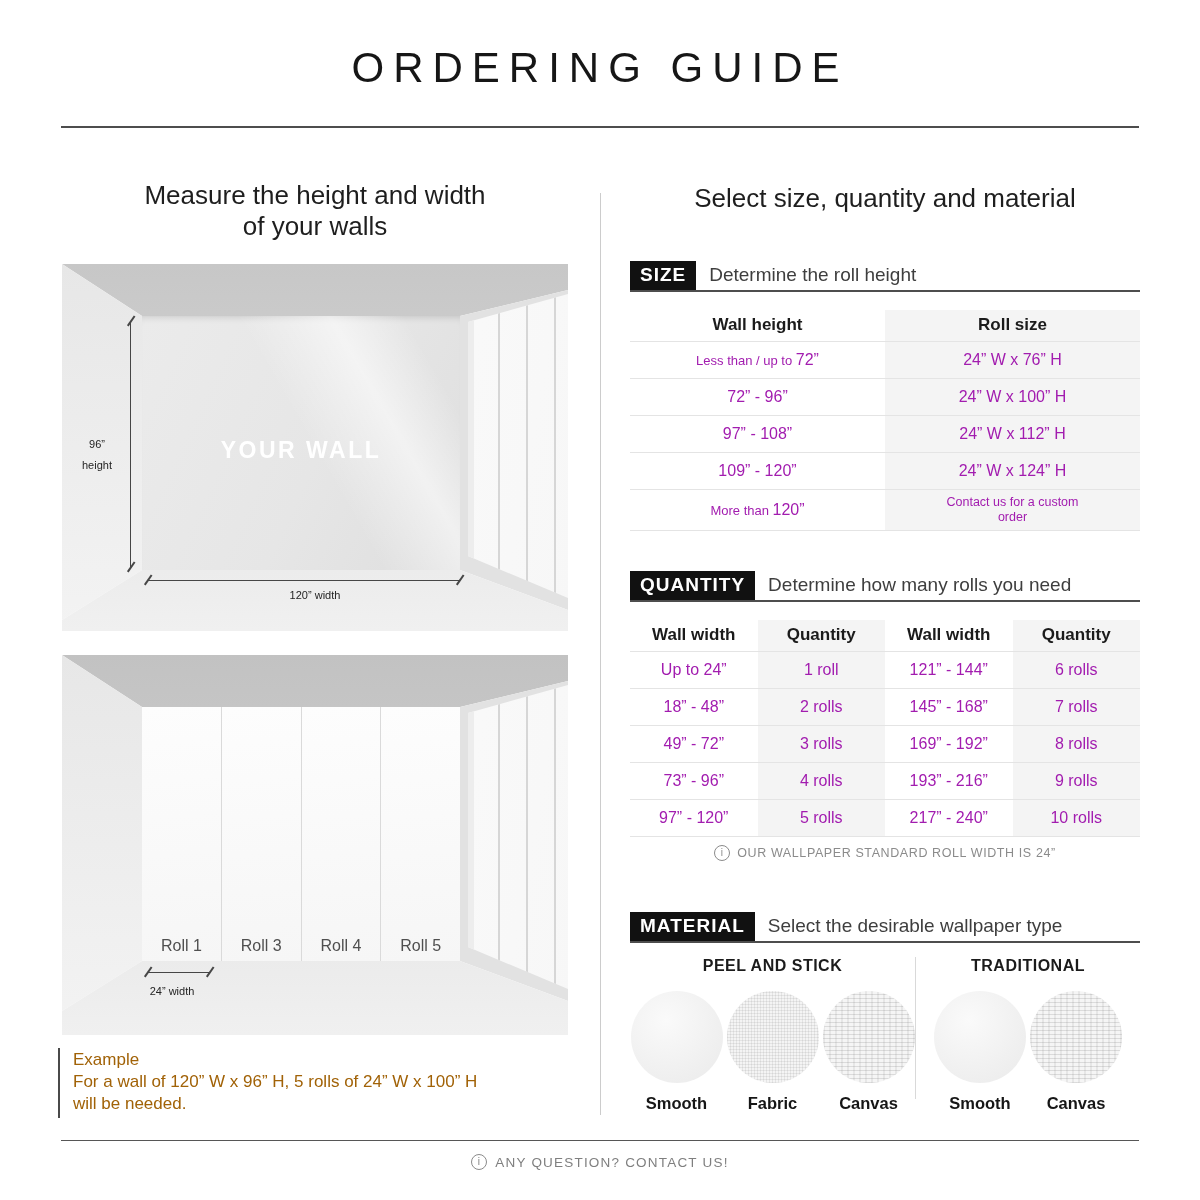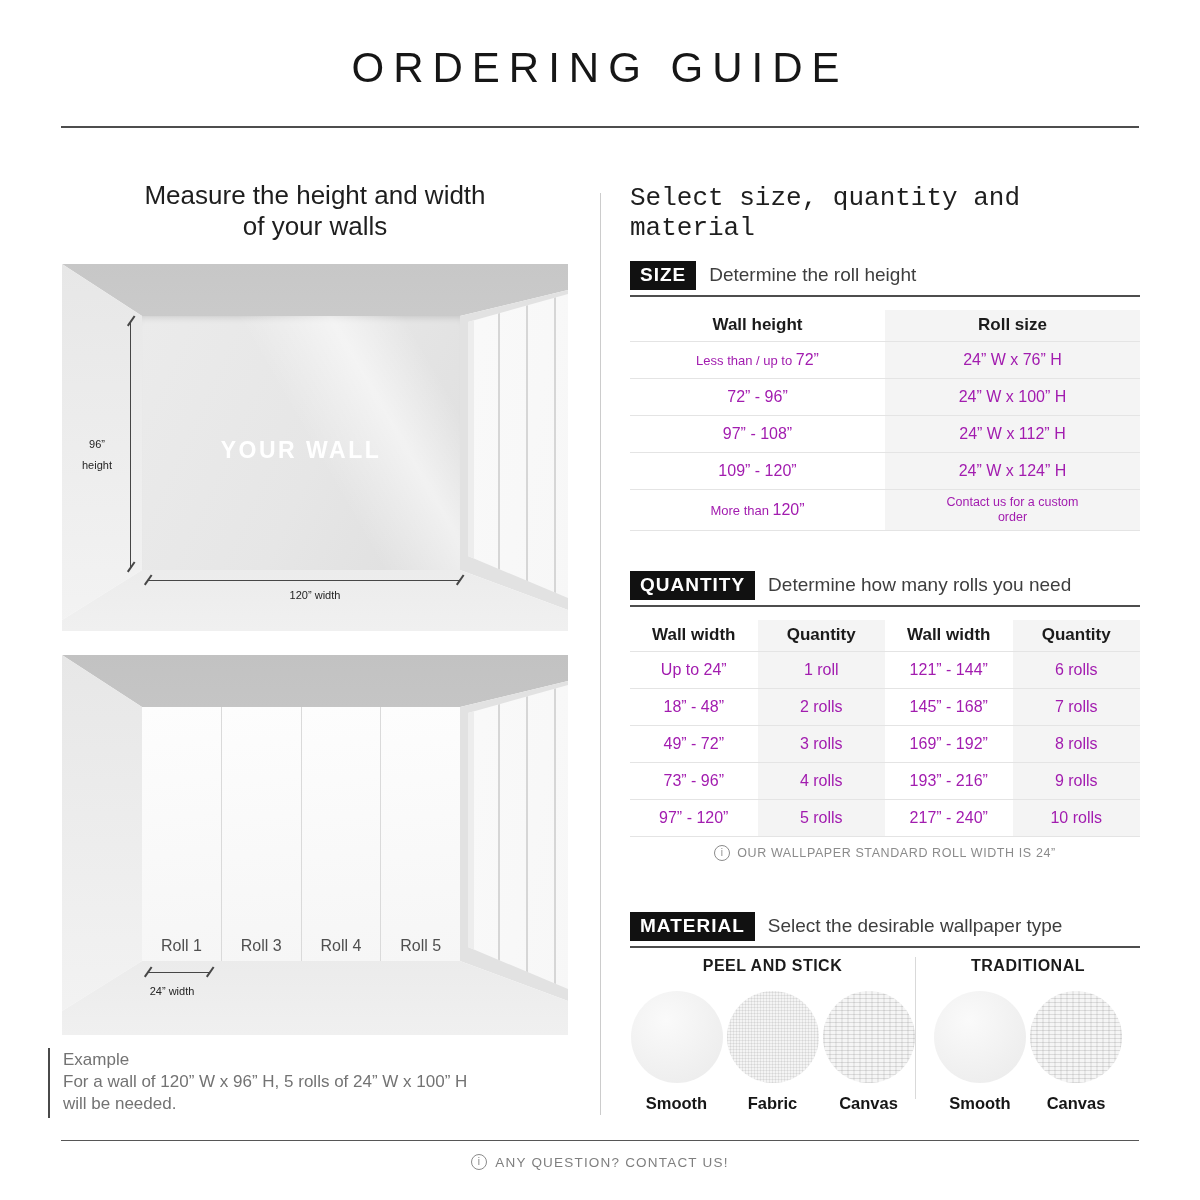--- a/index.html
+++ b/index.html
@@ -49,29 +49,29 @@
   .dim-label{position:absolute;font-size:11px;color:#242424;text-align:center;z-index:4;}
   .vdim-label{left:2px;top:170px;width:66px;line-height:21px;}
   .hdim-label-top{left:153px;top:325px;width:200px;}
   .hdim-label-b{left:35px;top:330px;width:150px;}
 
   .panels{position:absolute;left:80px;top:52px;width:318px;height:254px;display:flex;z-index:2;}
   .panel{flex:1;position:relative;background:linear-gradient(175deg,#fdfdfd 0%,#f6f6f6 100%);}
   .panel + .panel{border-left:1px solid #dadada;}
   .panel-label{position:absolute;left:0;right:0;bottom:6px;text-align:center;font-size:16px;color:#4f4f4f;}
 
-  .example{position:absolute;left:48px;top:1048px;border-left:2px solid #4a4a4a;
-           padding:1px 0 3px 13px;font-size:17px;line-height:22px;color:#737373;}
+  .example{position:absolute;left:58px;top:1048px;border-left:2px solid #4a4a4a;
+           padding:1px 0 3px 13px;font-size:17px;line-height:22px;color:#a16207;}
 
   
   .right-col{position:absolute;left:630px;top:0;width:510px;}
-  .right-heading{position:absolute;top:183px;left:0;width:510px;text-align:left;
-                 font-size:26px;font-weight:500;color:#1e1e1e;font-family:Liberation Mono, monospace;}
+  .right-heading{position:absolute;top:183px;left:0;width:510px;text-align:center;
+                 font-size:26px;font-weight:500;color:#1e1e1e;}
   .section-head{position:absolute;left:0;width:510px;border-bottom:2px solid #4d4d4d;
-                padding-bottom:5px;display:flex;align-items:baseline;gap:13px;}
+                display:flex;align-items:baseline;gap:13px;}
   .head-size{top:261px;}.head-quantity{top:571px;}.head-material{top:912px;}
   .badge{background:#111111;color:#ffffff;font-weight:bold;font-size:19px;letter-spacing:1px;
          padding:3px 10px 4px;}
   .section-sub{font-size:19px;color:#3e3e3e;}
 
   table{border-collapse:collapse;table-layout:fixed;}
   .size-table{position:absolute;top:310px;left:0;width:510px;}
   .quantity-table{position:absolute;top:620px;left:0;width:510px;}
   th{font-size:17px;font-weight:bold;color:#1b1b1b;padding:5px 4px 6px;text-align:center;
      border-bottom:1px solid #e4e4e4;}

